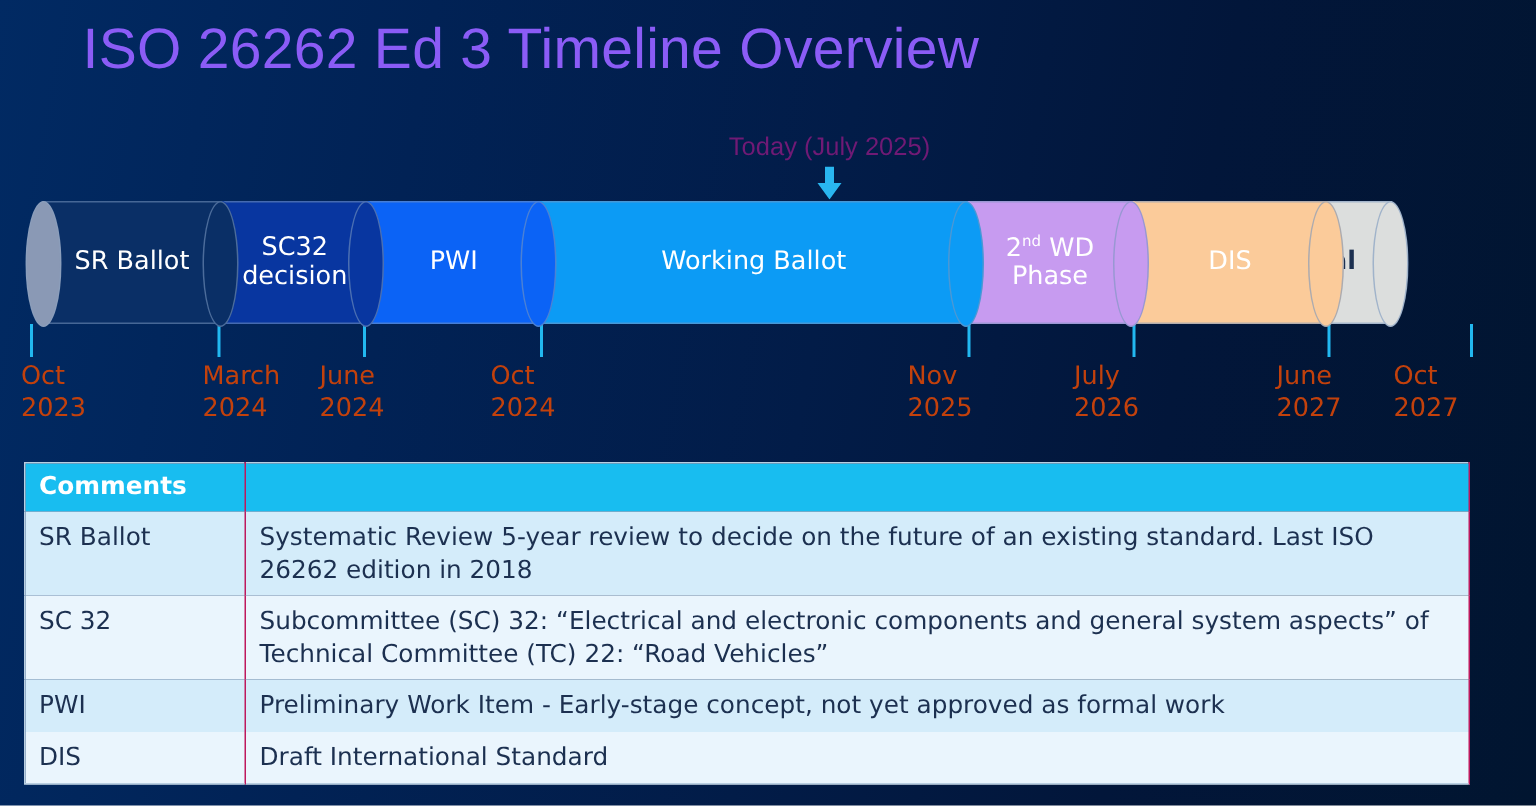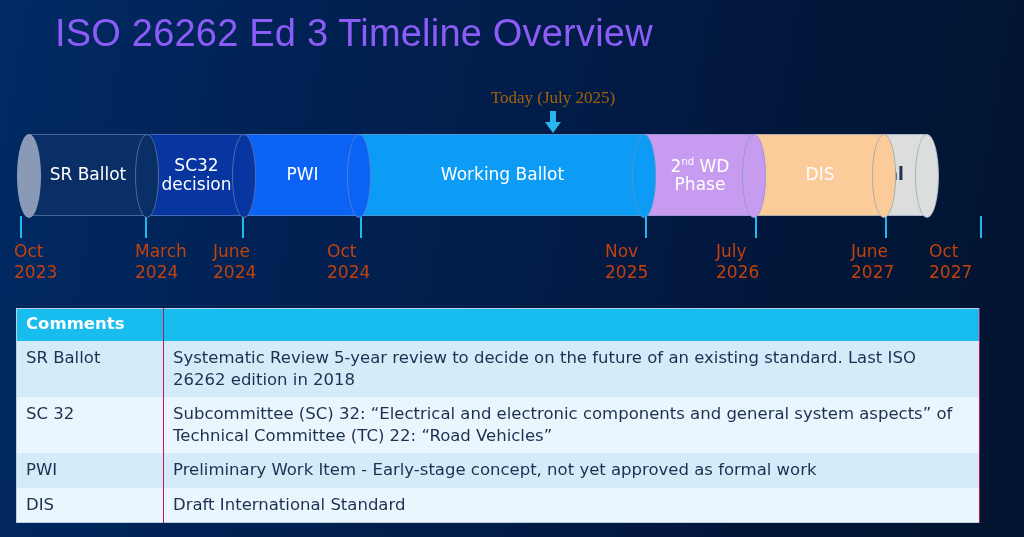--- a/index.html
+++ b/index.html
@@ -39,23 +39,23 @@
   
   #today-marker {
     position: absolute;
     left: 400px;
     top: 88px;
     width: 306px;
     text-align: center;
   }
   #today-label {
     font-size: 17px;
-    color: #a16207;
+    color: #701a75;
     white-space: nowrap;
-    font-family: Liberation Serif, serif;
+    font-family: Liberation Sans, sans-serif;
   }
   #today-arrow-icon {
     margin: 3px auto 0 auto;
     width: 22px;
     height: 22px;
     display: block;
   }
 
   
   #timeline {

